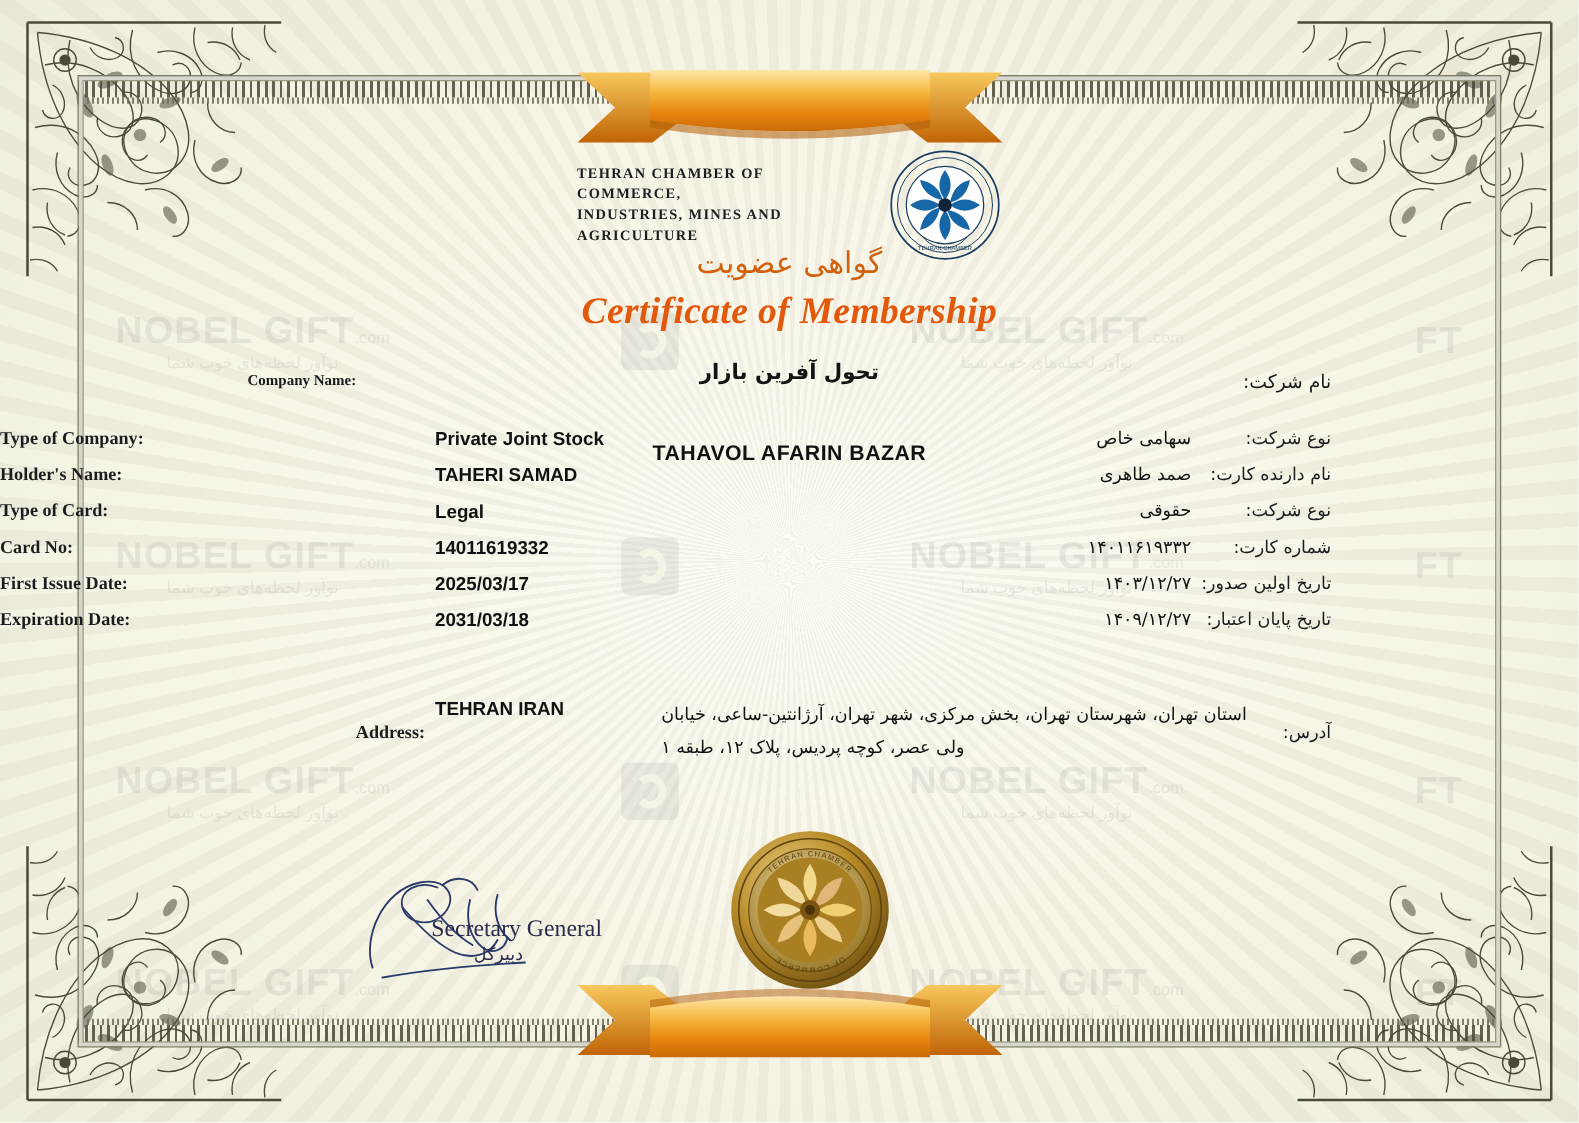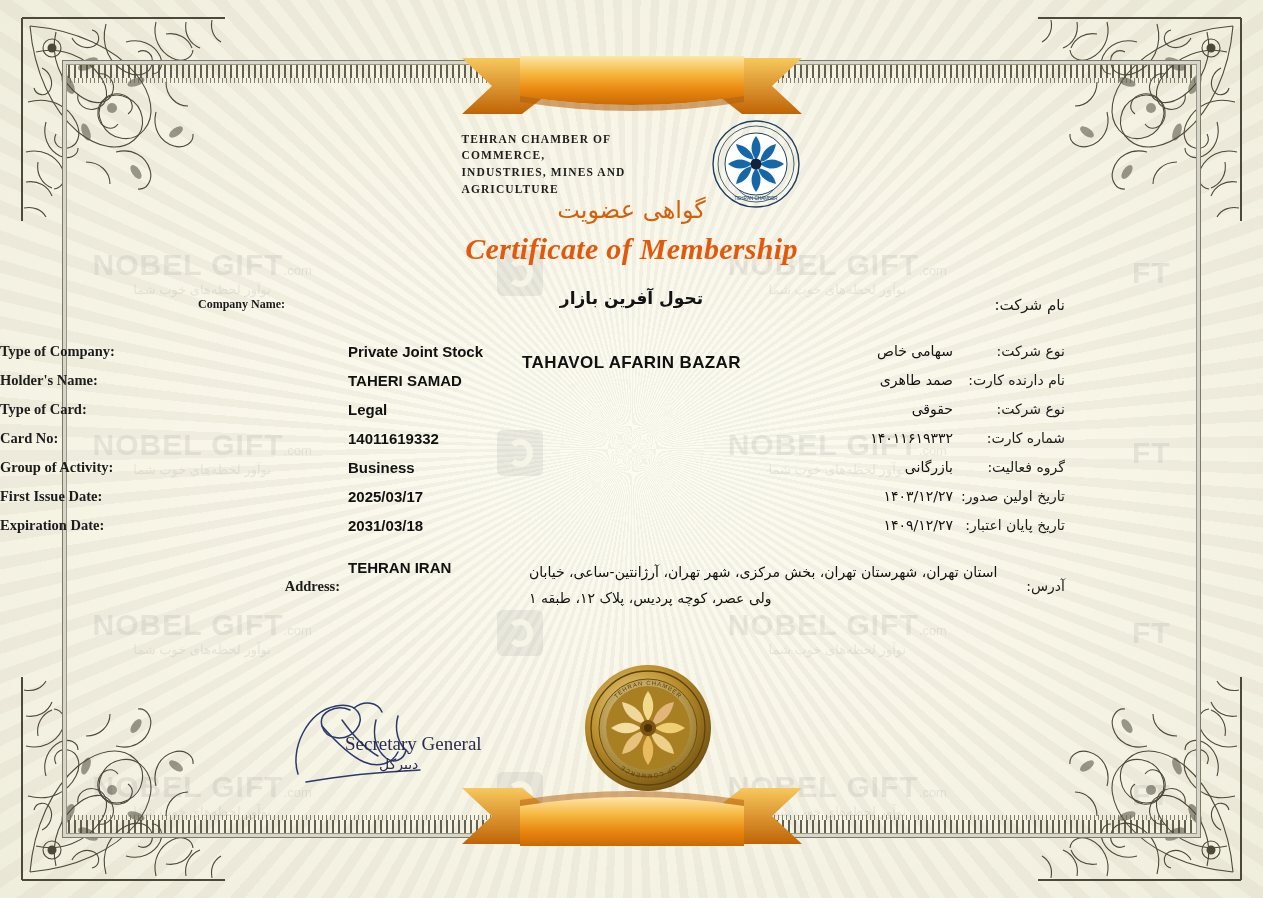--- a/index.html
+++ b/index.html
@@ -698,26 +698,20 @@
       <div class="val-fa">حقوقی</div>
     </div>
 
     <div class="row">
       <div class="lbl-en">Card No:</div>
       <div class="val-en">14011619332</div>
       <div class="lbl-fa">شماره کارت:</div>
       <div class="val-fa">۱۴۰۱۱۶۱۹۳۳۲</div>
     </div>
 
-    <div class="row">
-      <div class="lbl-en">Group of Activity:</div>
-      <div class="val-en">Business</div>
-      <div class="lbl-fa">گروه فعالیت:</div>
-      <div class="val-fa">بازرگانی</div>
-    </div>
 
     <div class="row">
       <div class="lbl-en">First Issue Date:</div>
       <div class="val-en">2025/03/17</div>
       <div class="lbl-fa">تاریخ اولین صدور:</div>
       <div class="val-fa">۱۴۰۳/۱۲/۲۷</div>
     </div>
 
     <div class="row">
       <div class="lbl-en">Expiration Date:</div>

